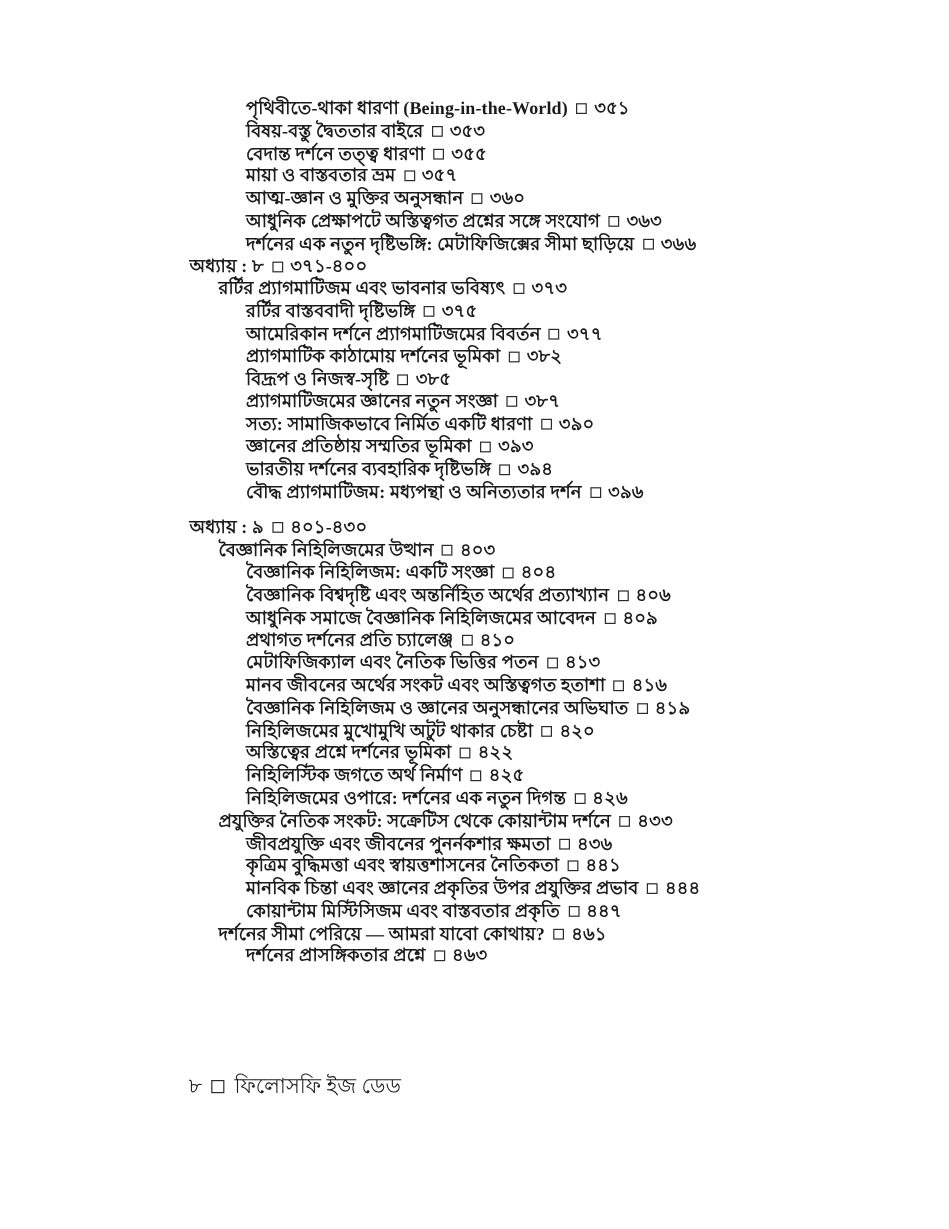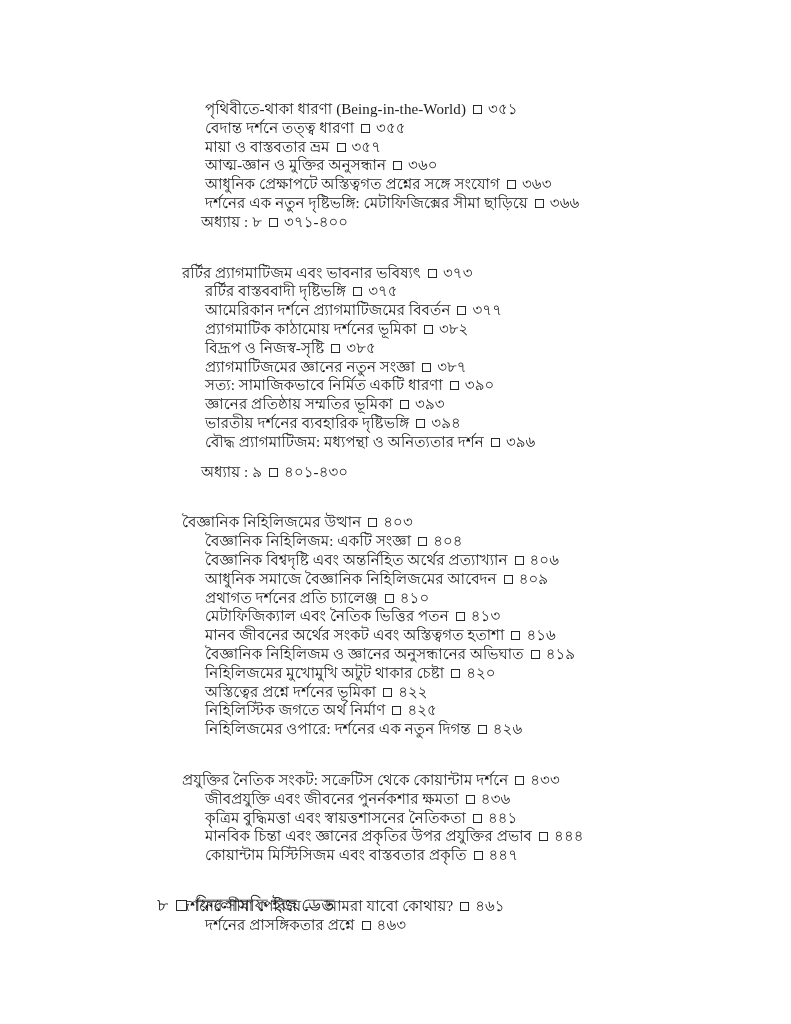--- a/index.html
+++ b/index.html
@@ -7,31 +7,32 @@
     width: 791px; height: 1024px;
     background: #ffffff;
     position: relative;
     font-family: "Liberation Serif", "DejaVu Serif", serif;
     color: #1b1b1b;
     overflow: hidden;
   }
   .page { position: absolute; inset: 0; background: #ffffff; }
   .toc {
     position: absolute;
-    left: 158px; top: 100px;
+    left: 158px; top: 82px;
     width: 600px;
+    font-weight: bold;
   }
   .toc-row {
     font-size: 15px;
     line-height: 18.8px;
     white-space: nowrap;
     letter-spacing: 0.1px;
   }
-  .indent-0 { padding-left: 0; margin-left: 43px; }
-  .indent-1 { padding-left: 24px; margin-top: 32px; }
+  .indent-0 { padding-left: 0; }
+  .indent-1 { padding-left: 24px; }
   .indent-2 { padding-left: 47px; }
   .gap-before { margin-top: 11px; }
   .chapter-row { }
   .sq {
     display: inline-block;
     width: 7px; height: 7px;
     border: 1px solid #2b2b2b;
     margin: 0 6px 0 7px;
     background: #ffffff;
   }
@@ -47,20 +48,23 @@
   }
 </style>
 </head>
 <body>
 
 <div class="page">
 
   <div class="toc">
       <div class="toc-row indent-2">
     <span>পৃথিবীতে-থাকা ধারণা (Being-in-the-World)</span><span class="sq"></span><span>৩৫১</span>
+  </div>
+      <div class="toc-row indent-2">
+    <span>বিষয়-বস্তু দ্বৈততার বাইরে</span><span class="sq"></span><span>৩৫৩</span>
   </div>
       <div class="toc-row indent-2">
     <span>বেদান্ত দর্শনে তত্ত্ব ধারণা</span><span class="sq"></span><span>৩৫৫</span>
   </div>
       <div class="toc-row indent-2">
     <span>মায়া ও বাস্তবতার ভ্রম</span><span class="sq"></span><span>৩৫৭</span>
   </div>
       <div class="toc-row indent-2">
     <span>আত্ম-জ্ঞান ও মুক্তির অনুসন্ধান</span><span class="sq"></span><span>৩৬০</span>
   </div>

